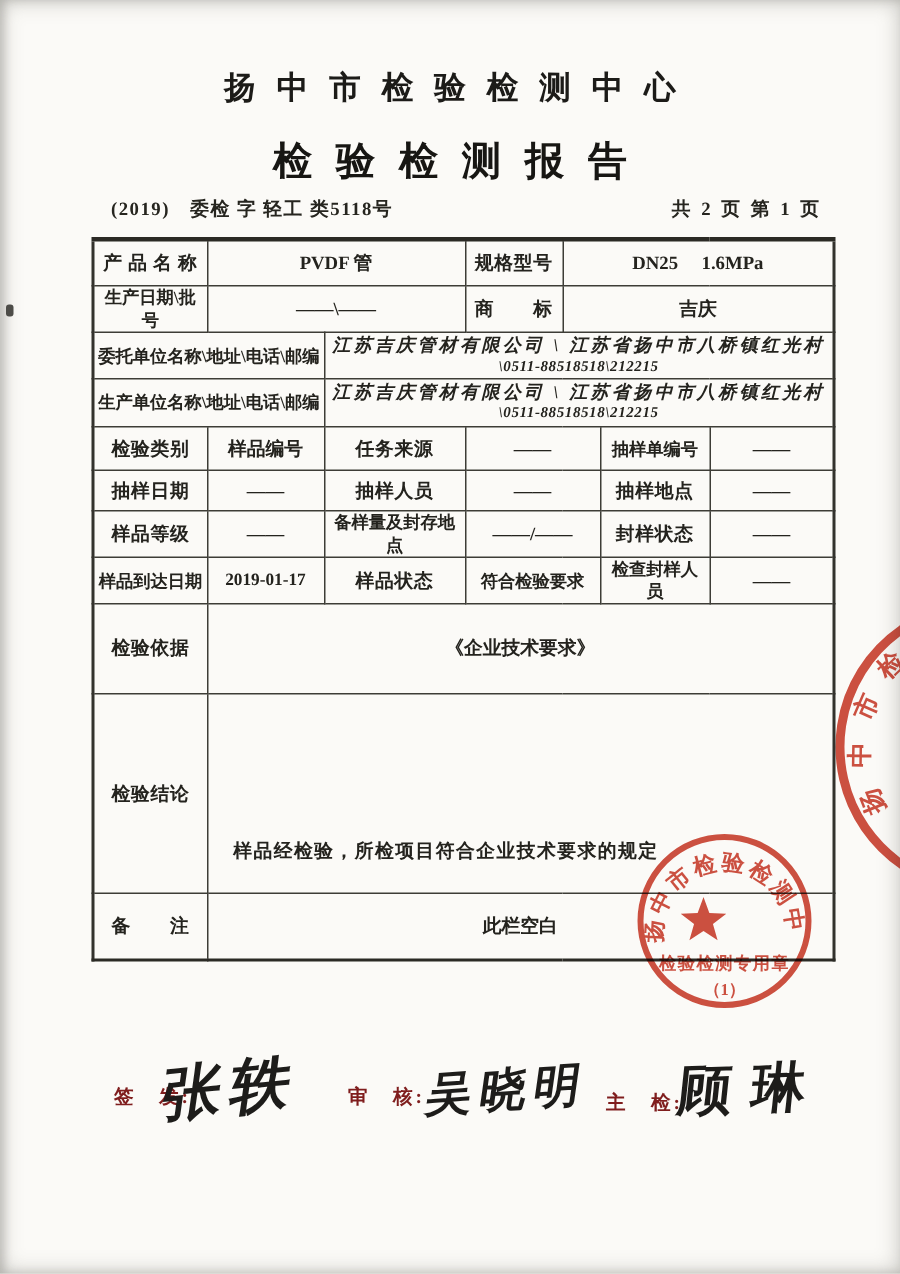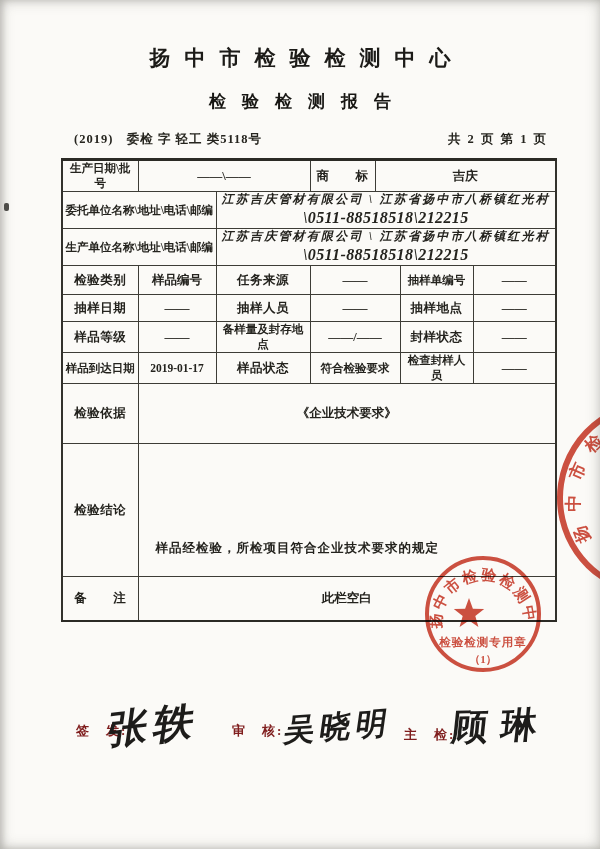--- a/index.html
+++ b/index.html
@@ -17,21 +17,21 @@
   .speck{position:absolute;background:#4d4c48;border-radius:2px;}
 
   
   .org-title{
     position:absolute;top:44px;left:0;width:600px;text-align:center;
     font-size:21px;font-weight:700;letter-spacing:14px;padding-left:14px;box-sizing:border-box;
     color:#1c1b18;
   }
   .report-title{
     position:absolute;top:90px;left:0;width:600px;text-align:center;
-    font-size:17px;font-weight:700;letter-spacing:16px;padding-left:16px;box-sizing:border-box;
+    font-size:26px;font-weight:700;letter-spacing:16px;padding-left:16px;box-sizing:border-box;
     color:#171613;
   }
   .meta-row{position:absolute;top:131px;left:0;width:600px;font-size:12.5px;font-weight:700;color:#26251f;}
   .report-no{position:absolute;left:74px;top:0;letter-spacing:1px;}
   .page-info{position:absolute;right:52px;top:0;letter-spacing:2px;}
 
   
   table.rpt{
     position:absolute;left:61px;top:158px;width:494px;
     border-collapse:collapse;table-layout:fixed;
@@ -42,21 +42,21 @@
   }
   table.rpt td{
     border:1px solid #3d3c36;
     text-align:center;vertical-align:middle;
     padding:0 2px;overflow:hidden;
   }
   td.lbl{font-weight:700;letter-spacing:.5px;}
   td.small{font-size:11.5px;letter-spacing:0;}
   td.left{text-align:left;padding-left:16px;}
   .co-line1{display:block;font-size:12px;letter-spacing:2.2px;white-space:nowrap;}
-  .co-line2{display:block;font-size:16px;letter-spacing:.4px;margin-top:1px;}
+  .co-line2{display:block;font-size:10px;letter-spacing:.4px;margin-top:1px;}
   td.co{text-align:left;padding-left:9px;line-height:1.25;font-style:italic;}
   .concl-cell{position:relative;height:100%;}
   .concl-text{position:absolute;left:17px;top:30px;font-size:12.5px;letter-spacing:1px;white-space:nowrap;}
 
   
   .sig-label{position:absolute;font-size:13px;font-weight:700;letter-spacing:2px;color:#7f1d1d;}
   .sig{position:absolute;font-weight:600;color:#1d1c1a;white-space:nowrap;}
   .sig-1{left:108px;top:698px;font-size:40px;transform:rotate(-6deg) skewX(-14deg);letter-spacing:6px;}
   .sig-2{left:284px;top:706px;font-size:31px;transform:rotate(-4deg) skewX(-12deg);letter-spacing:5px;}
   .sig-3{left:452px;top:702px;font-size:36px;transform:rotate(-2deg) skewX(-8deg);letter-spacing:13px;}
@@ -84,20 +84,26 @@
     <colgroup>
       <col style="width:76px">
         <col style="width:78px">
         <col style="width:94px">
       <col style="width:65px">
         <col style="width:25px">
         <col style="width:73px">
         <col style="width:83px">
     </colgroup>
     <tbody>
+        <tr style="height:31px">
+      <td class="lbl">产 品 名 称</td>
+      <td colspan="2">PVDF 管</td>
+      <td class="lbl">规格型号</td>
+      <td colspan="3">DN25　 1.6MPa</td>
+    </tr>
     <tr style="height:31px">
       <td class="lbl small">生产日期\批号</td>
       <td colspan="2">——\——</td>
       <td class="lbl">商　　标</td>
       <td colspan="3">吉庆</td>
     </tr>
     <tr style="height:31px">
       <td colspan="2" class="lbl small">委托单位名称\地址\电话\邮编</td>
       <td colspan="5" class="co">
         <span class="co-line1">江苏吉庆管材有限公司 \ 江苏省扬中市八桥镇红光村</span>

